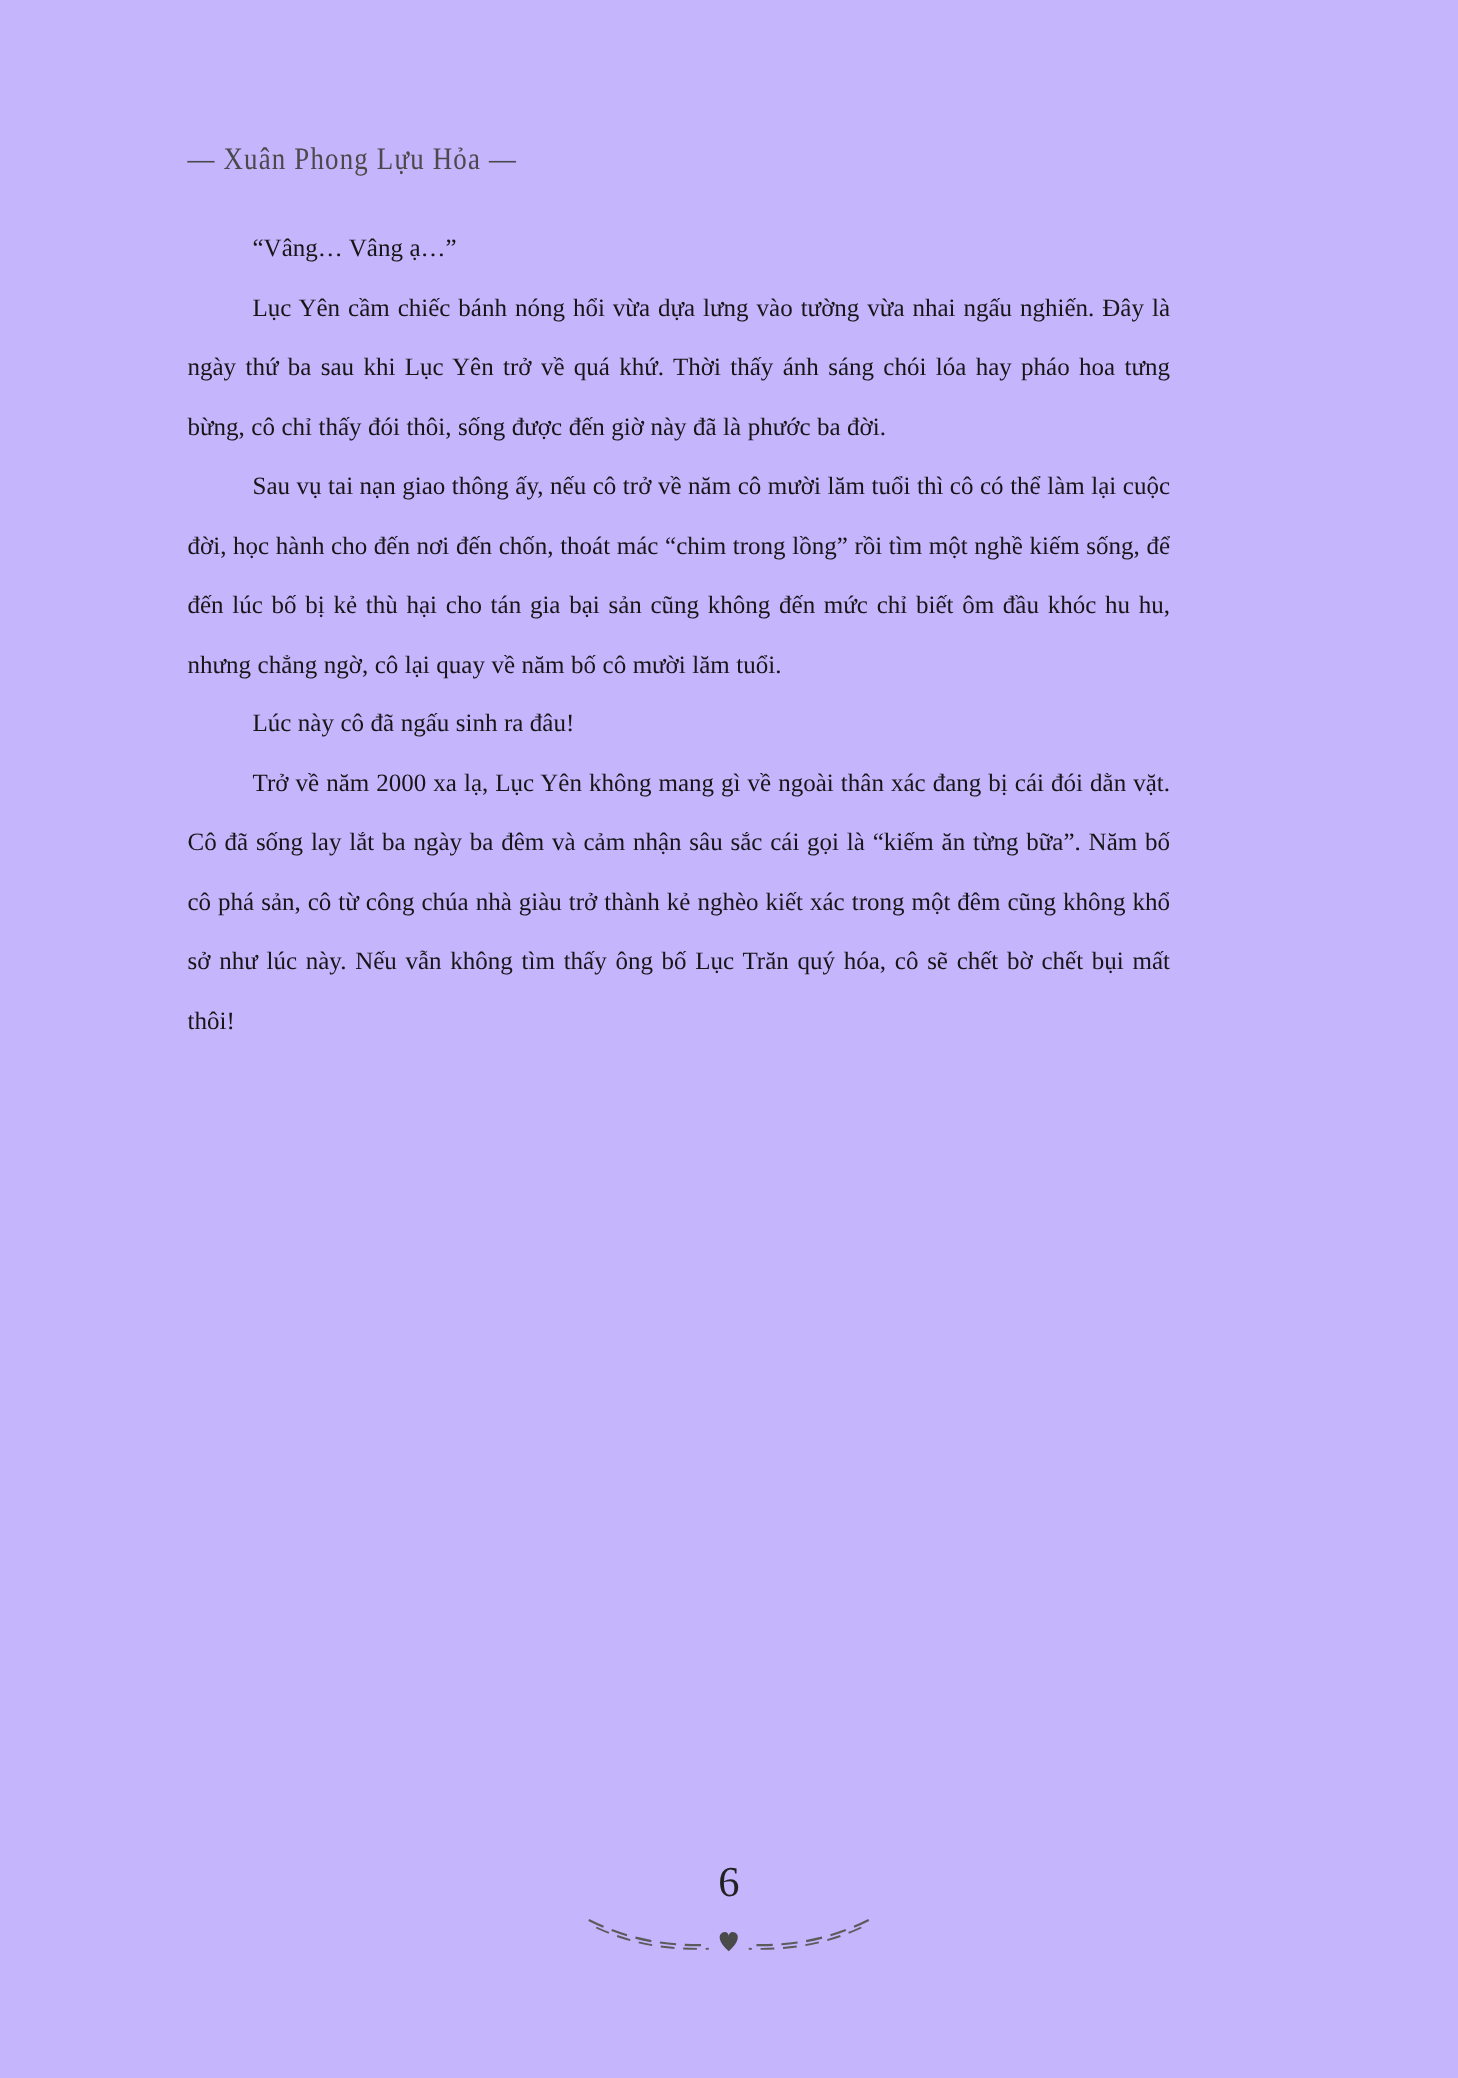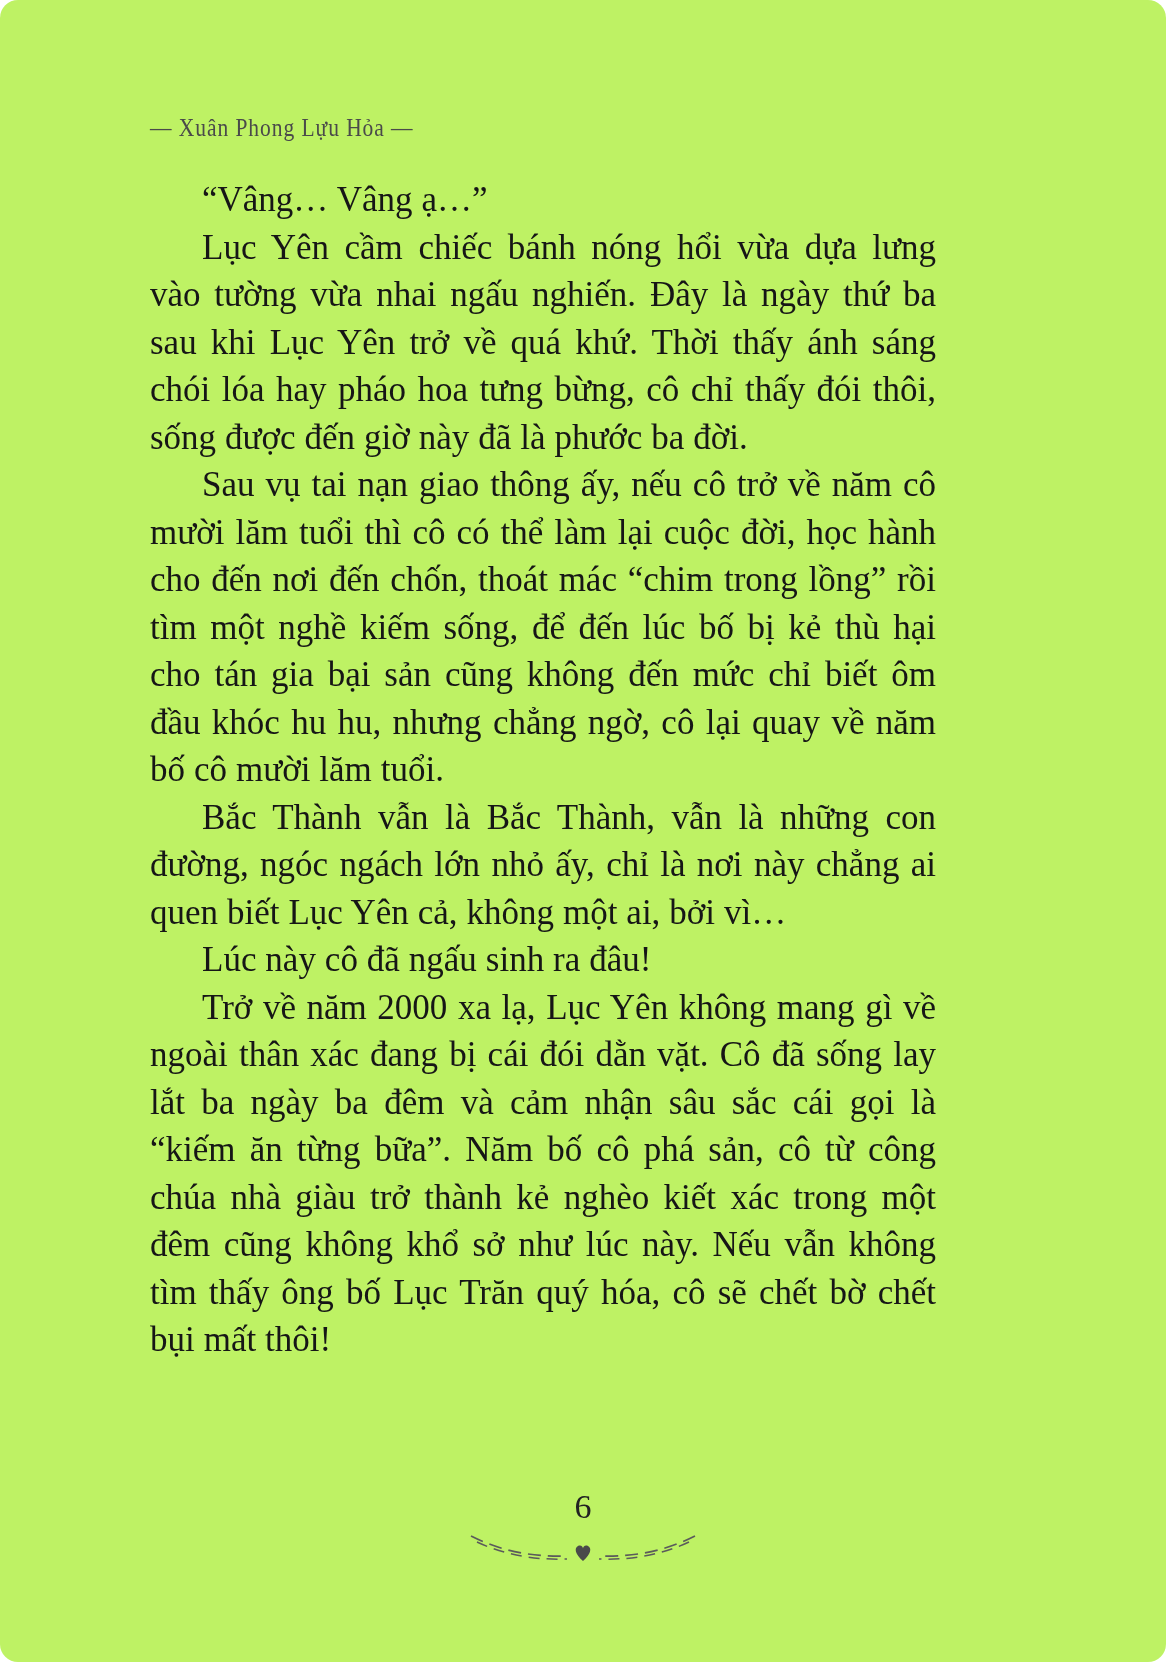--- a/index.html
+++ b/index.html
@@ -4,24 +4,23 @@
 <style>
   html, body {
     margin: 0;
     padding: 0;
     background: #ffffff;
   }
   .page {
     position: relative;
     width: 1166px;
     height: 1662px;
-    background: #bef264;
+    background: #c4b5fd;
     overflow: hidden;
     box-sizing: border-box;
-    border-radius: 18px;
   }
 
   
   .running-header {
     position: absolute;
     left: 150px;
     top: 114px;
     width: 820px;
     font-family: "Liberation Serif", "DejaVu Serif", serif;
     font-size: 25px;
@@ -35,21 +34,21 @@
   
   .body-block {
     position: absolute;
     left: 150px;
     top: 176px;
     width: 786px;
   }
   .para {
     margin: 0;
     font-family: "Liberation Serif", "DejaVu Serif", serif;
-    font-size: 35px;
+    font-size: 20px;
     line-height: 47.5px;
     color: #161616;
     text-align: justify;
     text-indent: 52px;
     hyphens: none;
     word-spacing: 0.2px;
   }
   .para.last-line-natural {
     text-align-last: left;
   }
@@ -83,21 +82,20 @@
 <body>
 
 <div class="page">
 
   <div class="running-header">— Xuân Phong Lựu Hỏa —</div>
 
   <div class="body-block">
     <p class="para last-line-natural">“Vâng… Vâng ạ…”</p>
     <p class="para last-line-natural">Lục Yên cầm chiếc bánh nóng hổi vừa dựa lưng vào tường vừa nhai ngấu nghiến. Đây là ngày thứ ba sau khi Lục Yên trở về quá khứ. Thời thấy ánh sáng chói lóa hay pháo hoa tưng bừng, cô chỉ thấy đói thôi, sống được đến giờ này đã là phước ba đời.</p>
     <p class="para last-line-natural">Sau vụ tai nạn giao thông ấy, nếu cô trở về năm cô mười lăm tuổi thì cô có thể làm lại cuộc đời, học hành cho đến nơi đến chốn, thoát mác “chim trong lồng” rồi tìm một nghề kiếm sống, để đến lúc bố bị kẻ thù hại cho tán gia bại sản cũng không đến mức chỉ biết ôm đầu khóc hu hu, nhưng chẳng ngờ, cô lại quay về năm bố cô mười lăm tuổi.</p>
-    <p class="para last-line-natural">Bắc Thành vẫn là Bắc Thành, vẫn là những con đường, ngóc ngách lớn nhỏ ấy, chỉ là nơi này chẳng ai quen biết Lục Yên cả, không một ai, bởi vì…</p>
     <p class="para last-line-natural">Lúc này cô đã ngấu sinh ra đâu!</p>
     <p class="para last-line-natural">Trở về năm 2000 xa lạ, Lục Yên không mang gì về ngoài thân xác đang bị cái đói dằn vặt. Cô đã sống lay lắt ba ngày ba đêm và cảm nhận sâu sắc cái gọi là “kiếm ăn từng bữa”. Năm bố cô phá sản, cô từ công chúa nhà giàu trở thành kẻ nghèo kiết xác trong một đêm cũng không khổ sở như lúc này. Nếu vẫn không tìm thấy ông bố Lục Trăn quý hóa, cô sẽ chết bờ chết bụi mất thôi!</p>
   </div>
 
   <div class="footer">
     <div class="page-number">6</div>
     <div class="ornament">
       <svg width="240" height="30" viewBox="0 0 240 30">
         <path d="M8 4 C 40 20, 70 25, 104 24" fill="none" stroke="#5b5b5b" stroke-width="1.7" stroke-dasharray="13 7" stroke-linecap="butt"></path>
         <path d="M14 10 C 44 24, 74 28, 104 27" fill="none" stroke="#5b5b5b" stroke-width="1.5" stroke-dasharray="11 7" stroke-linecap="butt"></path>

